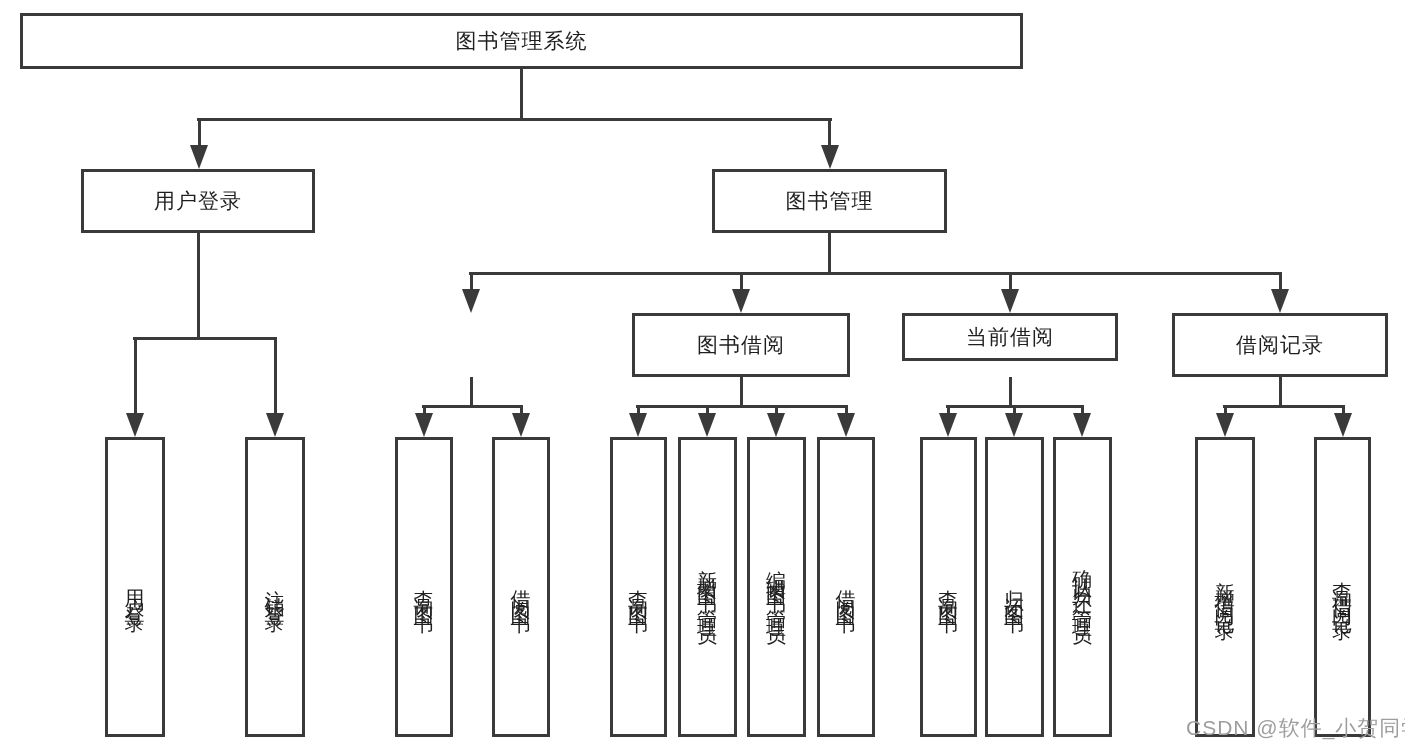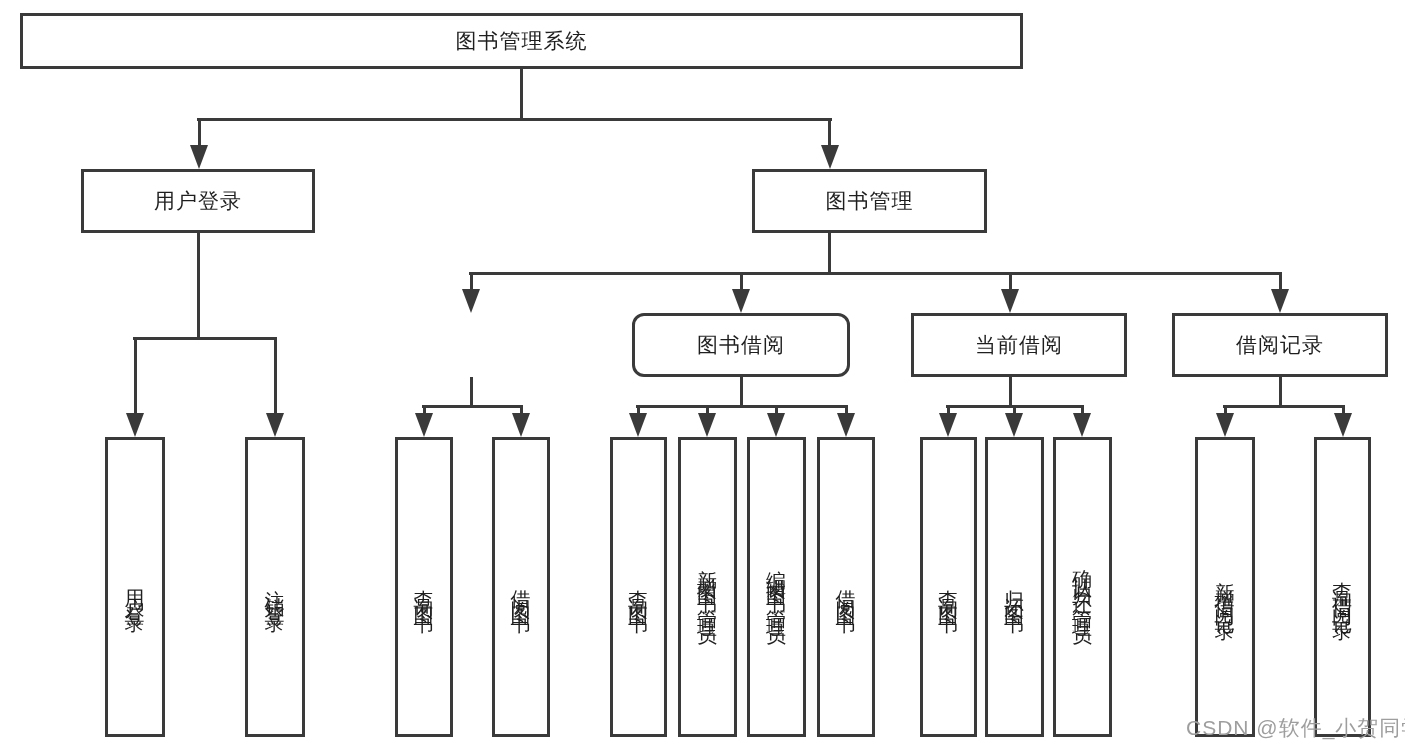--- a/index.html
+++ b/index.html
@@ -75,39 +75,39 @@
   <div class="vline" style="left:520px;top:69px;height:51px;"></div>
   <div class="hline" style="left:197px;top:118px;width:635px;"></div>
   <div class="vline" style="left:198px;top:118px;height:29px;"></div>
   <div class="arr" style="left:190px;top:145px;"></div>
   <div class="vline" style="left:828px;top:118px;height:29px;"></div>
   <div class="arr" style="left:821px;top:145px;"></div>
 
   <div class="box" style="left:81px;top:169px;width:234px;height:64px;">
     <span>用户登录</span>
   </div>
-  <div class="box" style="left:712px;top:169px;width:235px;height:64px;margin-left:40px;">
+  <div class="box" style="left:712px;top:169px;width:235px;height:64px;">
     <span>图书管理</span>
   </div>
 
   <div class="vline" style="left:828px;top:233px;height:41px;"></div>
   <div class="hline" style="left:469px;top:272px;width:813px;"></div>
   <div class="vline" style="left:470px;top:272px;height:20px;"></div>
   <div class="arr" style="left:462px;top:289px;"></div>
   <div class="vline" style="left:740px;top:272px;height:20px;"></div>
   <div class="arr" style="left:732px;top:289px;"></div>
   <div class="vline" style="left:1009px;top:272px;height:20px;"></div>
   <div class="arr" style="left:1001px;top:289px;"></div>
   <div class="vline" style="left:1279px;top:272px;height:20px;"></div>
   <div class="arr" style="left:1271px;top:289px;"></div>
 
-  <div class="box" style="left:632px;top:313px;width:218px;height:64px;border-radius:12px;">
+  <div class="box" style="left:632px;top:313px;width:218px;height:64px;">
     <span>图书借阅</span>
   </div>
-  <div class="box" style="left:902px;top:313px;width:216px;height:64px;margin-left:9px;">
+  <div class="box" style="left:902px;top:313px;width:216px;height:48px;">
     <span>当前借阅</span>
   </div>
   <div class="box" style="left:1172px;top:313px;width:216px;height:64px;">
     <span>借阅记录</span>
   </div>
 
   <div class="vline" style="left:197px;top:233px;height:107px;"></div>
   <div class="hline" style="left:133px;top:337px;width:144px;"></div>
   <div class="vline" style="left:134px;top:337px;height:79px;"></div>
   <div class="arr" style="left:126px;top:413px;"></div>

